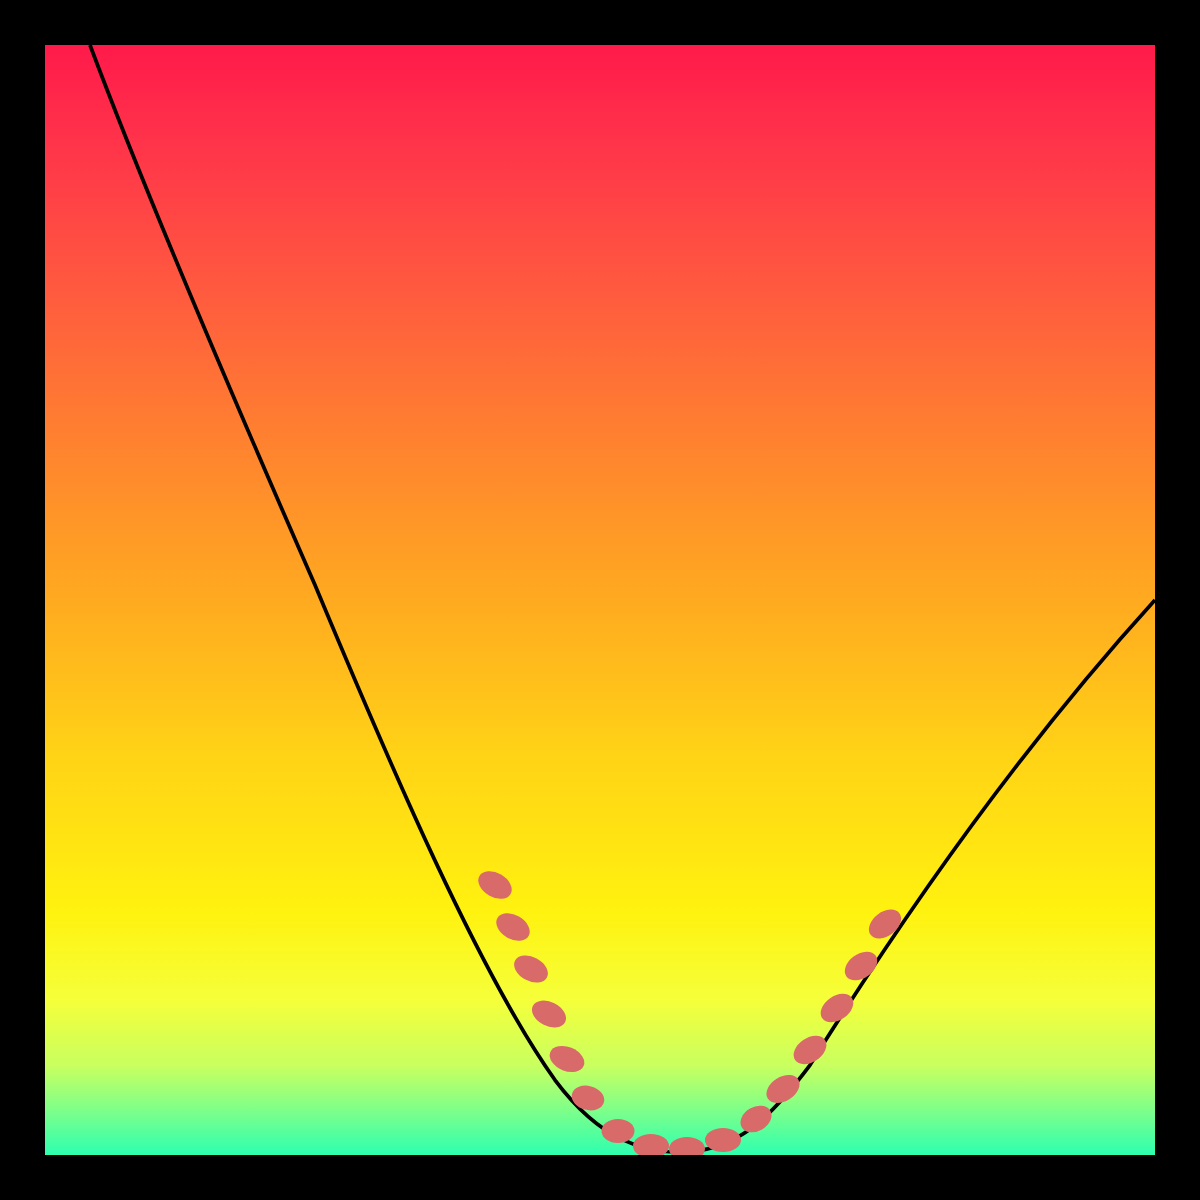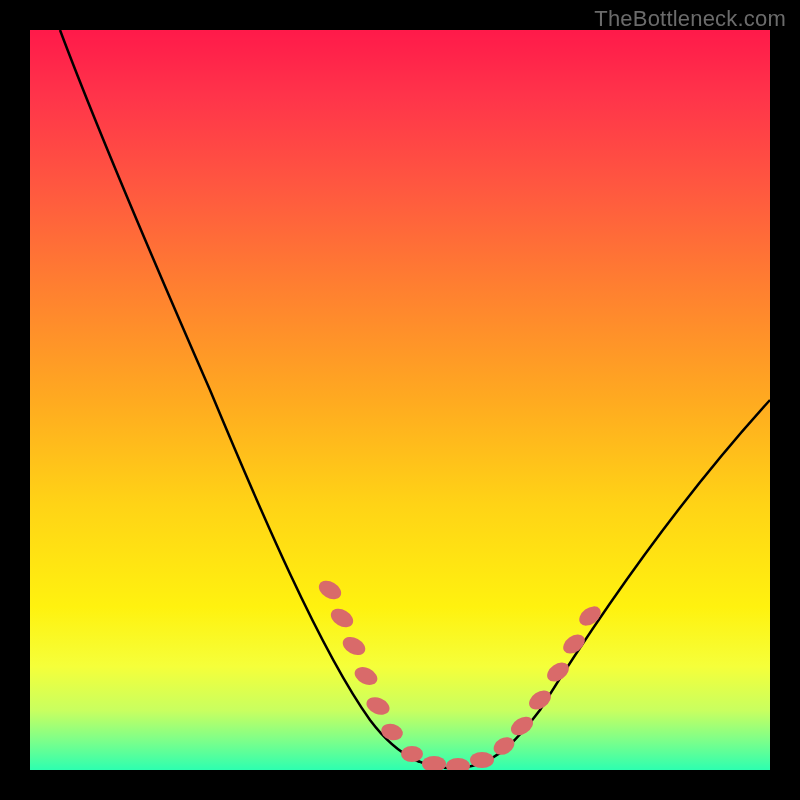--- a/index.html
+++ b/index.html
@@ -57,21 +57,20 @@
   svg.curve {
     position: absolute;
     inset: 0;
   }
 </style>
 </head>
 <body>
 
 <div class="frame">
 
-  <div class="watermark">TheBottleneck.com</div>
 
   <div class="plot-area">
     <div class="gradient-bg"></div>
 
     <svg class="curve" viewBox="0 0 740 740" preserveAspectRatio="none">
 
       <path d="M 30 0
                C 60 80, 110 200, 180 360
                C 230 480, 290 620, 340 690
                C 370 730, 400 740, 430 738

